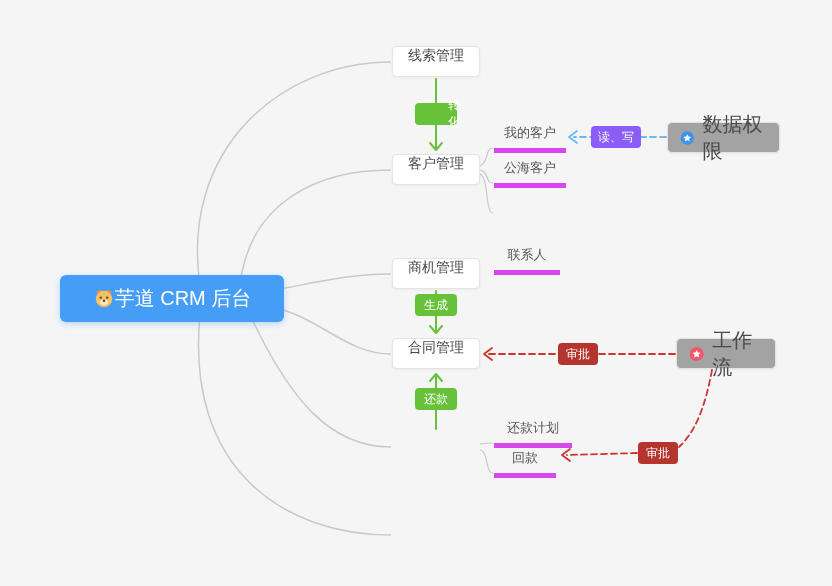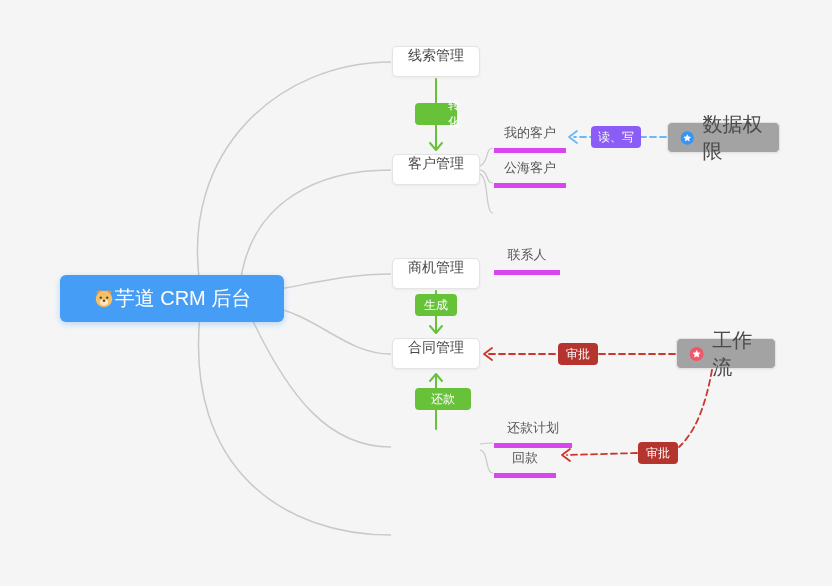--- a/index.html
+++ b/index.html
@@ -124,21 +124,21 @@
 
   <div class="child" style="left:494px; top:125px; width:72px;">我的客户</div>
   <div class="child" style="left:494px; top:160px; width:72px;">公海客户</div>
   <div class="child" style="left:494px; top:204px; width:66px;margin-top:43px;">联系人</div>
 
   <div class="child" style="left:494px; top:420px; width:78px;">还款计划</div>
   <div class="child" style="left:494px; top:450px; width:62px;">回款</div>
 
   <div class="badge badge-green" style="left:415px; top:103px; width:42px;padding-left:36px;">转化</div>
   <div class="badge badge-green" style="left:415px; top:294px; width:42px;text-align:right;">生成</div>
-  <div class="badge badge-green" style="left:415px; top:388px; width:56px;">还款</div>
+  <div class="badge badge-green" style="left:415px; top:388px; width:42px;">还款</div>
   <div class="badge badge-blue" style="left:591px; top:126px; width:50px;">读、写</div>
   <div class="badge badge-red" style="left:558px; top:343px; width:40px;">审批</div>
   <div class="badge badge-red" style="left:638px; top:442px; width:40px;">审批</div>
 
   <div class="side-node" style="left:667px; top:122px; width:113px;">
     <svg width="18" height="18" viewBox="0 0 24 24">
       <circle cx="12" cy="12" r="11" fill="#3b93f0"></circle>
       <path d="M12 5.6 L13.9 9.7 L18.4 10.2 L15.1 13.2 L16 17.6 L12 15.4 L8 17.6 L8.9 13.2 L5.6 10.2 L10.1 9.7 Z" fill="#ffffff"></path>
     </svg>
     <span>数据权限</span>

